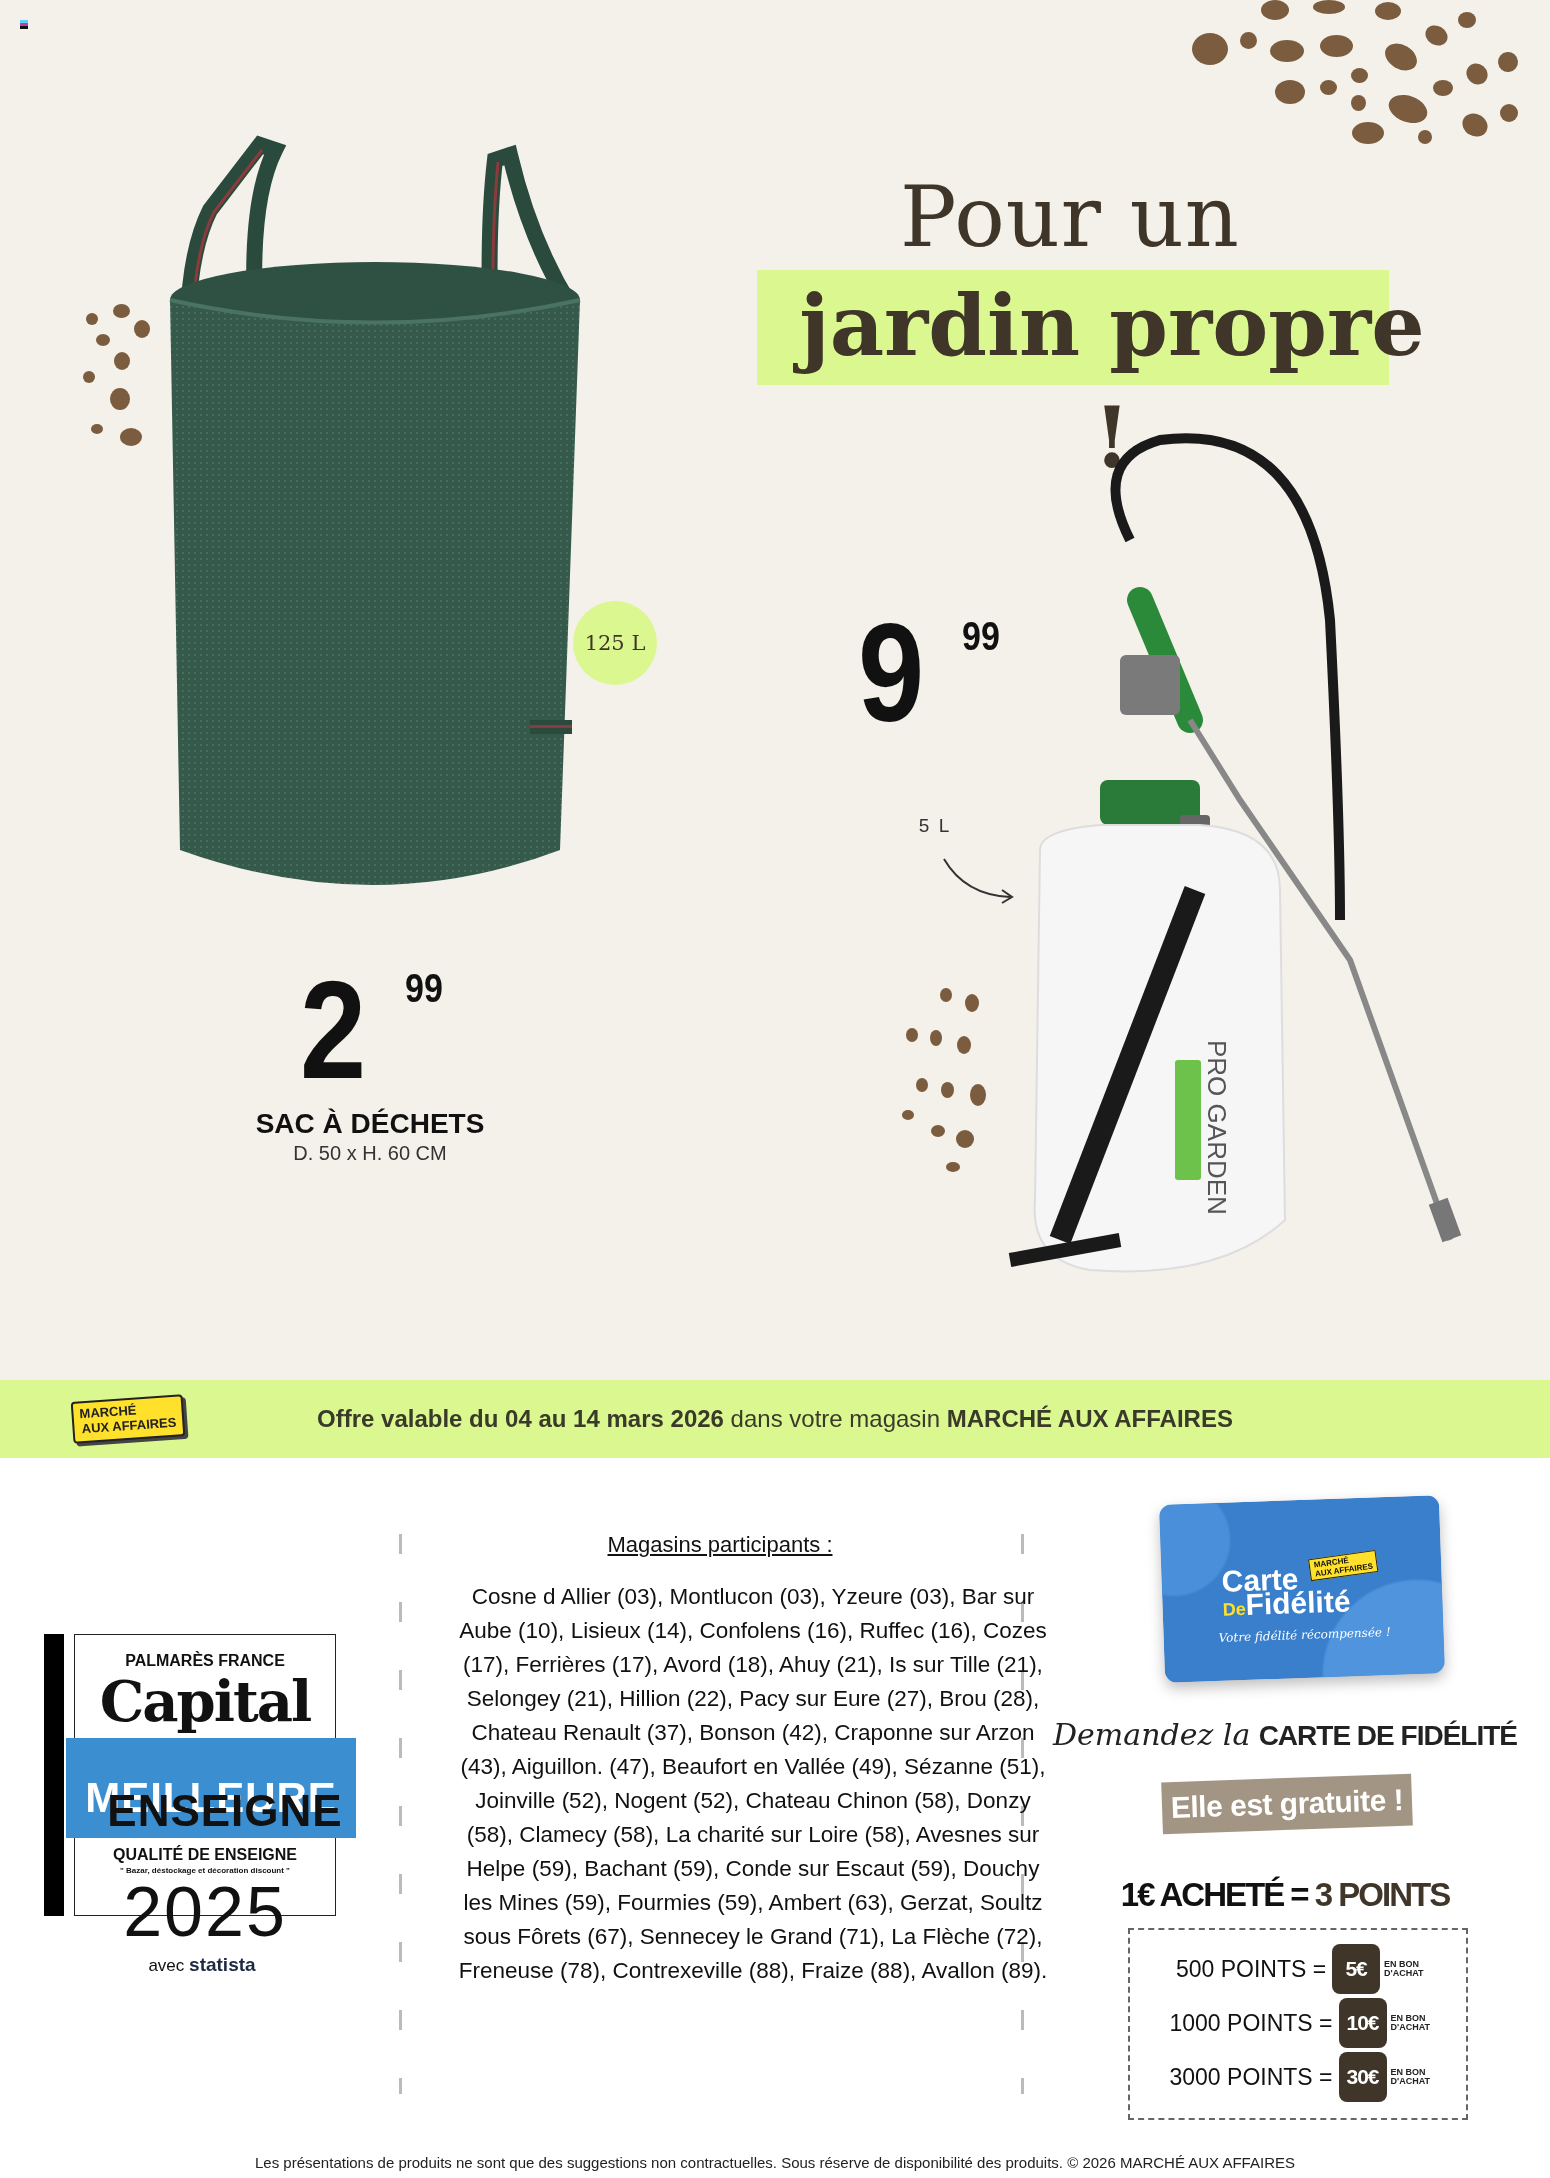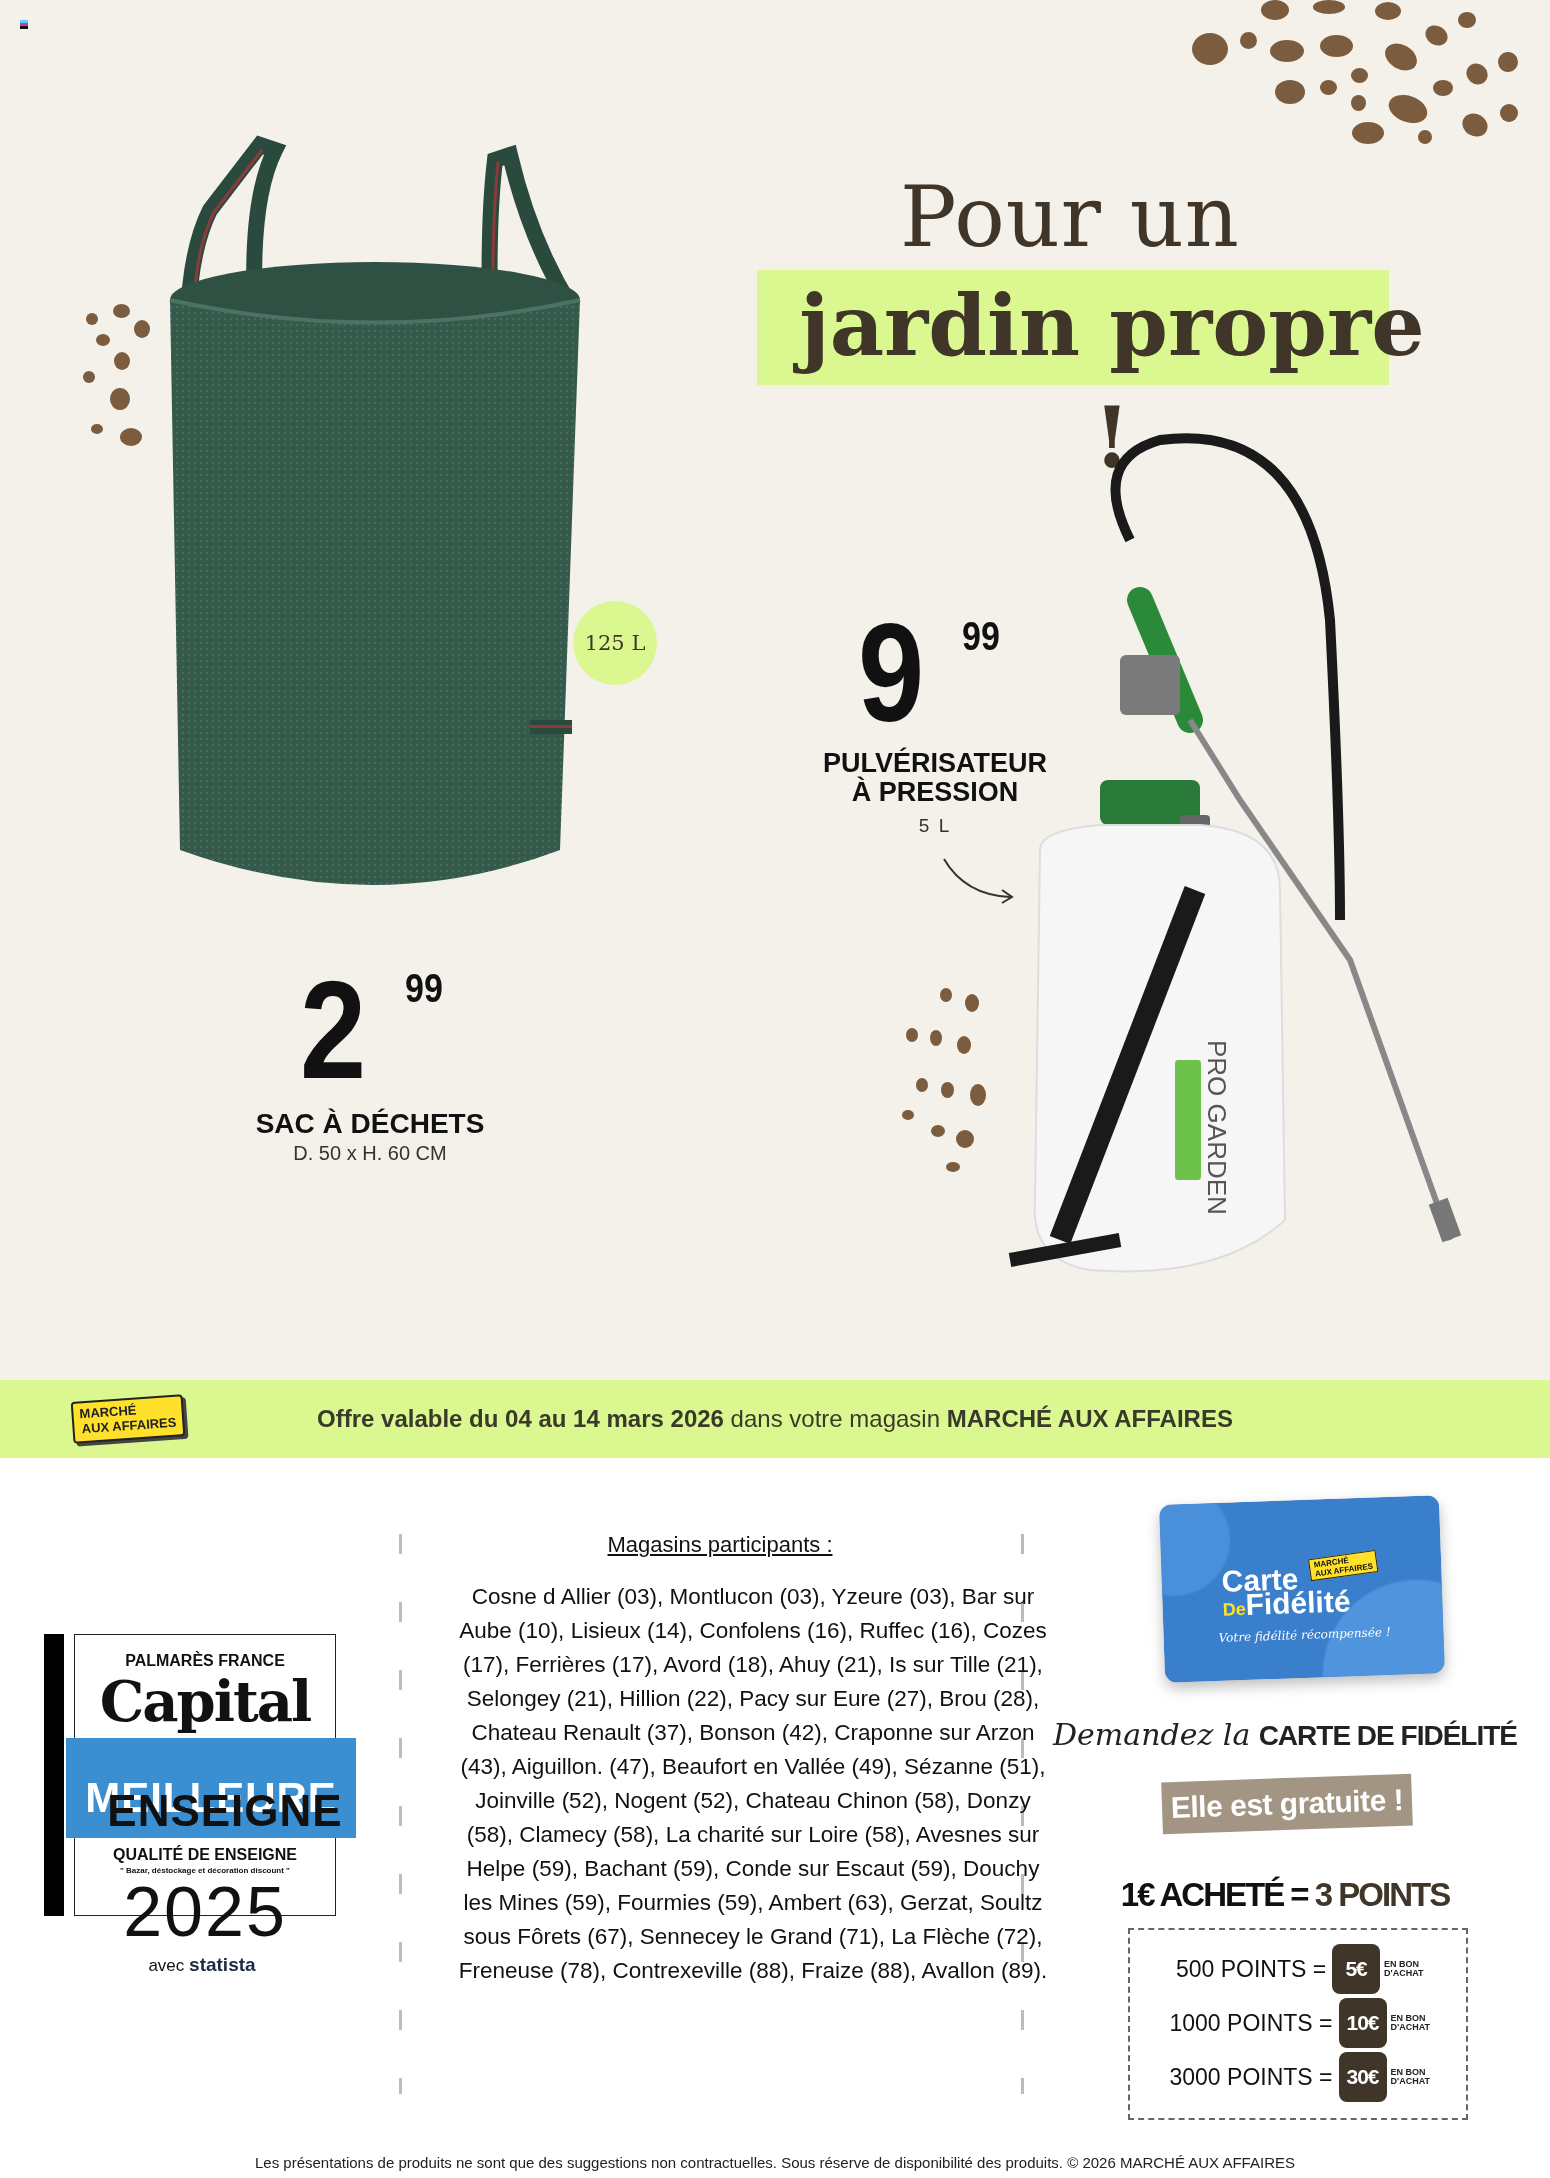--- a/index.html
+++ b/index.html
@@ -175,24 +175,20 @@
 
   <div class="abs badge-volume">125 L</div>
 
   <div class="abs price-int p1-int">2</div>
   <div class="abs price-dec p1-dec">99</div>
   <div class="abs p1-name">SAC À DÉCHETS</div>
   <div class="abs p1-dims">D. 50 x H. 60 CM</div>
 
   <div class="abs price-int p2-int">9</div>
   <div class="abs price-dec p2-dec">99</div>
-  <div class="abs p2-name">
-    <div>PULVÉRISATEUR</div>
-    <div>À PRESSION</div>
-  </div>
   <div class="abs p2-vol">5 L</div>
 
   <svg class="abs" style="left:940px;top:855px" width="80" height="50" viewBox="0 0 80 50">
     <path d="M4 4 Q25 40 70 42" fill="none" stroke="#333" stroke-width="2"></path>
     <path d="M62 35 L72 42 L62 48" fill="none" stroke="#333" stroke-width="2"></path>
   </svg>
 
   <div>
     <div class="dot" style="left:940px;top:988px;width:12px;height:14px"></div>
     <div class="dot" style="left:965px;top:994px;width:14px;height:18px"></div>

